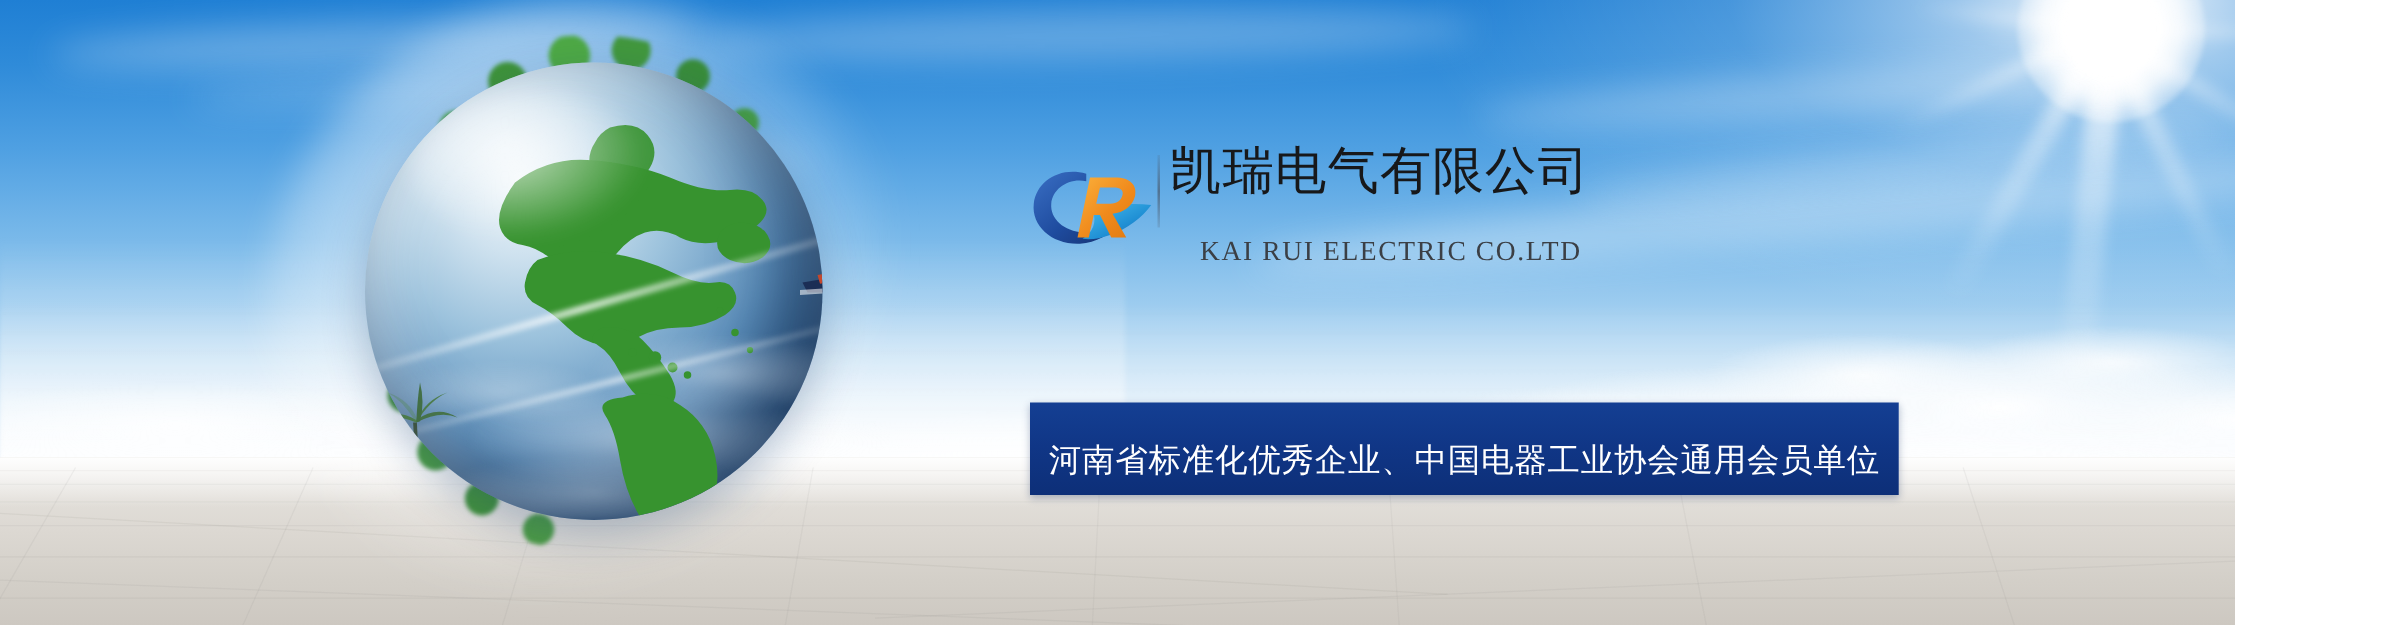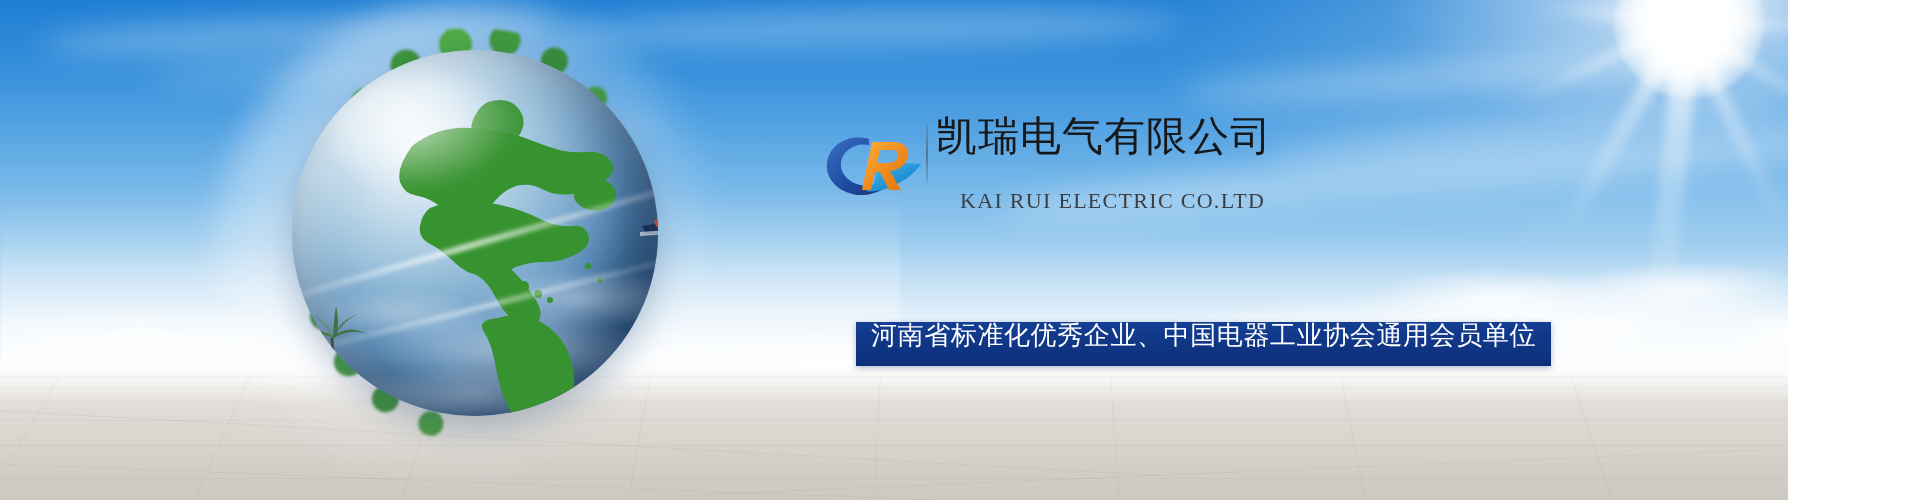--- a/index.html
+++ b/index.html
@@ -320,26 +320,25 @@
     color: #17337f;
     white-space: nowrap;
     line-height: 1.18;
     text-shadow: 0 1px 0 rgba(255,255,255,0.28);
   }
 
   .badge {
     position: absolute;
     left: 824px; top: 322px;
     height: 44px;
-    padding: 0 15px;
+    padding: 15px 15px;
     display: flex;
-    align-items: flex-start;
+    align-items: flex-end;
     background: linear-gradient(to bottom, #143f93 0%, #103686 48%, #0d2f78 100%);
     box-shadow: 0 2px 6px rgba(10,35,85,.30);
-    margin-left: 32px;
   }
   .badge-text {
     font-family: "Liberation Sans", "DejaVu Sans", sans-serif;
     font-size: 26px;
     font-weight: 400;
     letter-spacing: 0.6px;
     color: #ffffff;
     white-space: nowrap;
     line-height: 1;
   }

